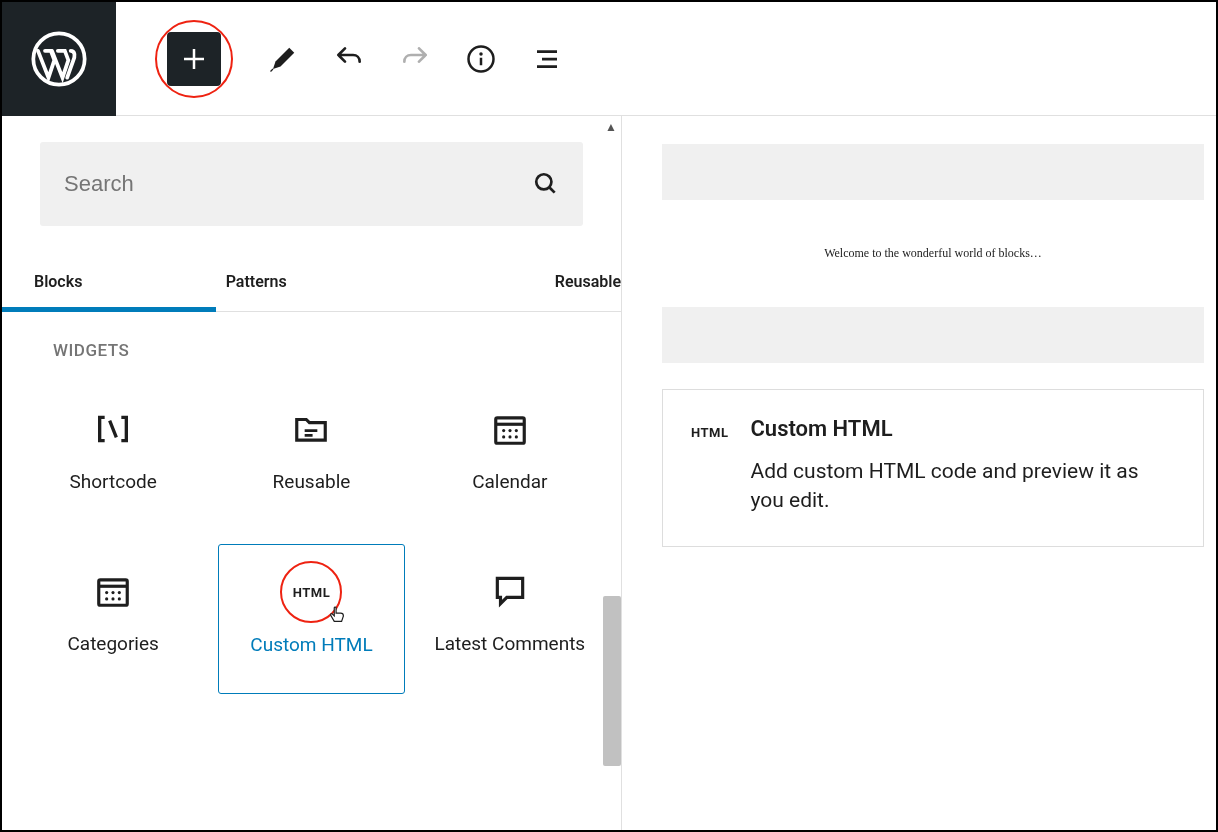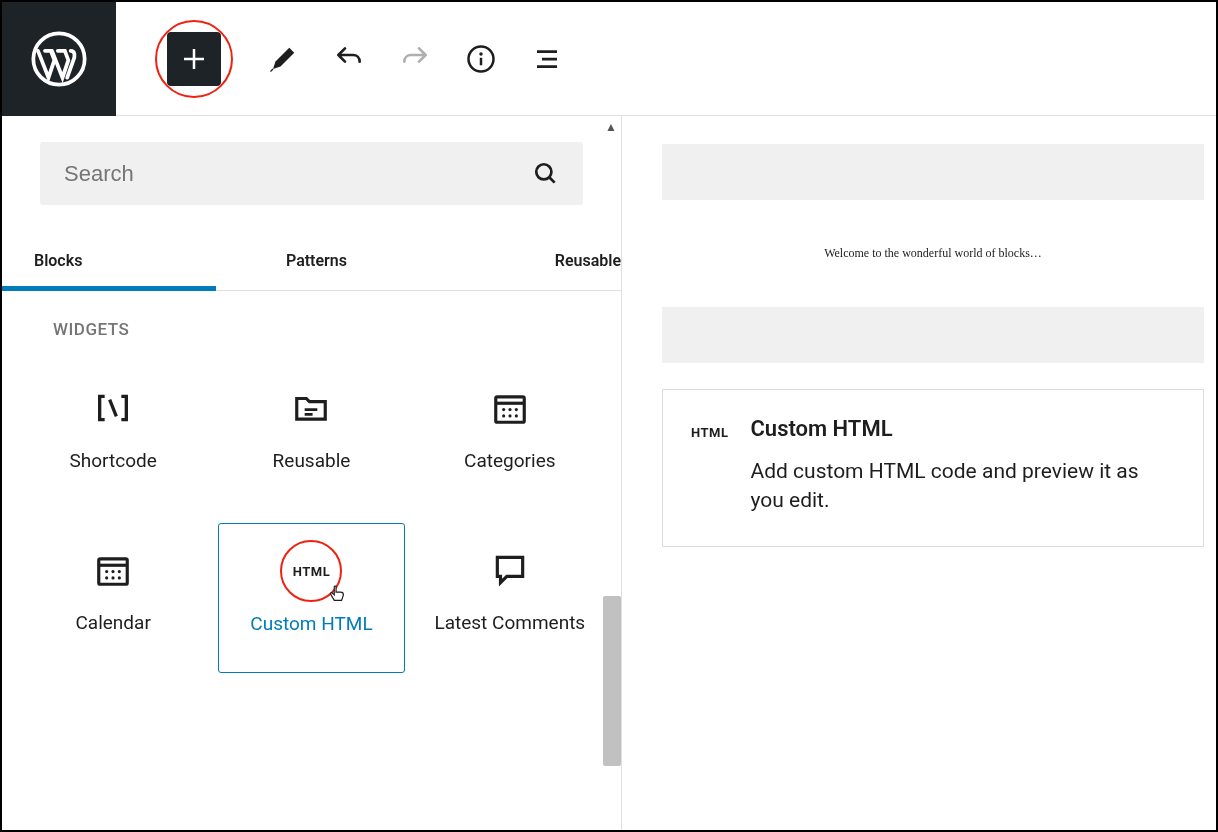--- a/index.html
+++ b/index.html
@@ -10,26 +10,26 @@
 .tb-items { display: flex; align-items: center; gap: 32px; padding-left: 38px; }
 .add-wrap { position: relative; display: flex; align-items: center; justify-content: center; width: 80px; height: 80px; }
 .add-circle { position: absolute; width: 78px; height: 78px; border: 2.5px solid #e21; border-radius: 50%; pointer-events: none; }
 .add-btn { width: 54px; height: 54px; background: #1d2327; border-radius: 4px; display: flex; align-items: center; justify-content: center; cursor: pointer; }
 .tb-icon { width: 34px; height: 34px; display: flex; align-items: center; justify-content: center; cursor: pointer; }
 .tb-icon.dim svg { opacity: 0.35; }
 .content { display: flex; height: calc(100% - 114px); }
 .inserter { width: 620px; border-right: 1px solid #e0e0e0; display: flex; flex-direction: column; position: relative; padding-top: 26px; }
 .scroll-hint { position: absolute; right: 4px; top: 4px; font-size: 12px; color: #555; }
 .search-wrap { margin: 0 38px 20px 38px; }
-.search { background: #f0f0f0; height: 63px; border-radius: 3px; display: flex; align-items: center; padding: 0 24px; }
+.search { background: #f0f0f0; height: 84px; border-radius: 3px; display: flex; align-items: center; padding: 0 24px; }
 .search input { flex: 1; border: none; background: transparent; font-size: 22px; color: #555; outline: none; }
 .tabs { display: flex; border-bottom: 1px solid #e0e0e0; margin-top: 12px; }
 .tab { flex: 1; text-align: left; padding: 14px 0 20px 0; font-size: 16px; font-weight: 600; color: #1e1e1e; cursor: pointer; position: relative; }
 .tab:first-child { padding-left: 32px; }
-.tab:nth-child(2) { text-align: center; padding-left: 10px; }
+.tab:nth-child(2) { text-align: left; padding-left: 10px; }
 .tab:nth-child(3) { text-align: right; padding-left: 4px; margin-left: 28px; }
 .tab.active::after { content: ""; position: absolute; left: 0; right: 0; bottom: -1px; height: 5px; background: #007cba; }
 .section-label { padding: 28px 32px 12px 51px; font-size: 17px; letter-spacing: 0.5px; color: #757575; font-weight: 500; text-transform: uppercase; }
 .grid { display: grid; grid-template-columns: repeat(3, 1fr); gap: 12px; padding: 10px 18px; }
 .block-tile { display: flex; flex-direction: column; align-items: center; justify-content: flex-start; padding: 26px 6px 18px 6px; cursor: pointer; border-radius: 3px; position: relative; min-height: 150px; }
 .block-tile.sel { border: 1.5px solid #007cba; }
 .block-tile.sel .label { color: #007cba; }
 .block-ico { width: 42px; height: 42px; display: flex; align-items: center; justify-content: center; margin-bottom: 20px; position: relative; }
 .block-tile .label { font-size: 19px; color: #1e1e1e; text-align: center; line-height: 1.3; }
 .html-circle { position: absolute; width: 62px; height: 62px; border: 2.5px solid #e21; border-radius: 50%; top: 50%; left: 50%; transform: translate(-50%, -50%); pointer-events: none; }
@@ -146,37 +146,37 @@
                 <rect x="3" y="5" width="18" height="16" rx="1" stroke="#1e1e1e" stroke-width="2" fill="none"></rect>
                 <path d="M3 9h18" stroke="#1e1e1e" stroke-width="2"></path>
                 <circle cx="8" cy="13" r="1" fill="#1e1e1e"></circle>
                 <circle cx="12" cy="13" r="1" fill="#1e1e1e"></circle>
                 <circle cx="16" cy="13" r="1" fill="#1e1e1e"></circle>
                 <circle cx="8" cy="17" r="1" fill="#1e1e1e"></circle>
                 <circle cx="12" cy="17" r="1" fill="#1e1e1e"></circle>
                 <circle cx="16" cy="17" r="1" fill="#1e1e1e"></circle>
               </svg>
           </div>
-          <div class="label">Categories</div>
+          <div class="label">Calendar</div>
         </div>
 
         <div class="block-tile">
           <div class="block-ico">
             <svg width="38" height="38" viewBox="0 0 24 24">
                 <rect x="3" y="5" width="18" height="16" rx="1" stroke="#1e1e1e" stroke-width="2" fill="none"></rect>
                 <path d="M3 9h18" stroke="#1e1e1e" stroke-width="2"></path>
                 <circle cx="8" cy="13" r="1" fill="#1e1e1e"></circle>
                 <circle cx="12" cy="13" r="1" fill="#1e1e1e"></circle>
                 <circle cx="16" cy="13" r="1" fill="#1e1e1e"></circle>
                 <circle cx="8" cy="17" r="1" fill="#1e1e1e"></circle>
                 <circle cx="12" cy="17" r="1" fill="#1e1e1e"></circle>
                 <circle cx="16" cy="17" r="1" fill="#1e1e1e"></circle>
               </svg>
           </div>
-          <div class="label">Calendar</div>
+          <div class="label">Categories</div>
         </div>
 
         <div class="block-tile sel">
           <div class="block-ico">
             <div class="html-circle"></div>
             <span style="font-size:13px;font-weight:700;letter-spacing:0.5px;color:#1e1e1e;">HTML</span>
             <svg class="cursor-hand" width="22" height="24" viewBox="0 0 24 24">
                 <path d="M9 4v9l-2-2c-1-1-2 0-2 1l4 7h8l2-6c0-2-1-3-3-3h-5V4c0-1-2-1-2 0z" stroke="#1e1e1e" stroke-width="1.3" fill="#fff"></path>
               </svg>
           </div>

